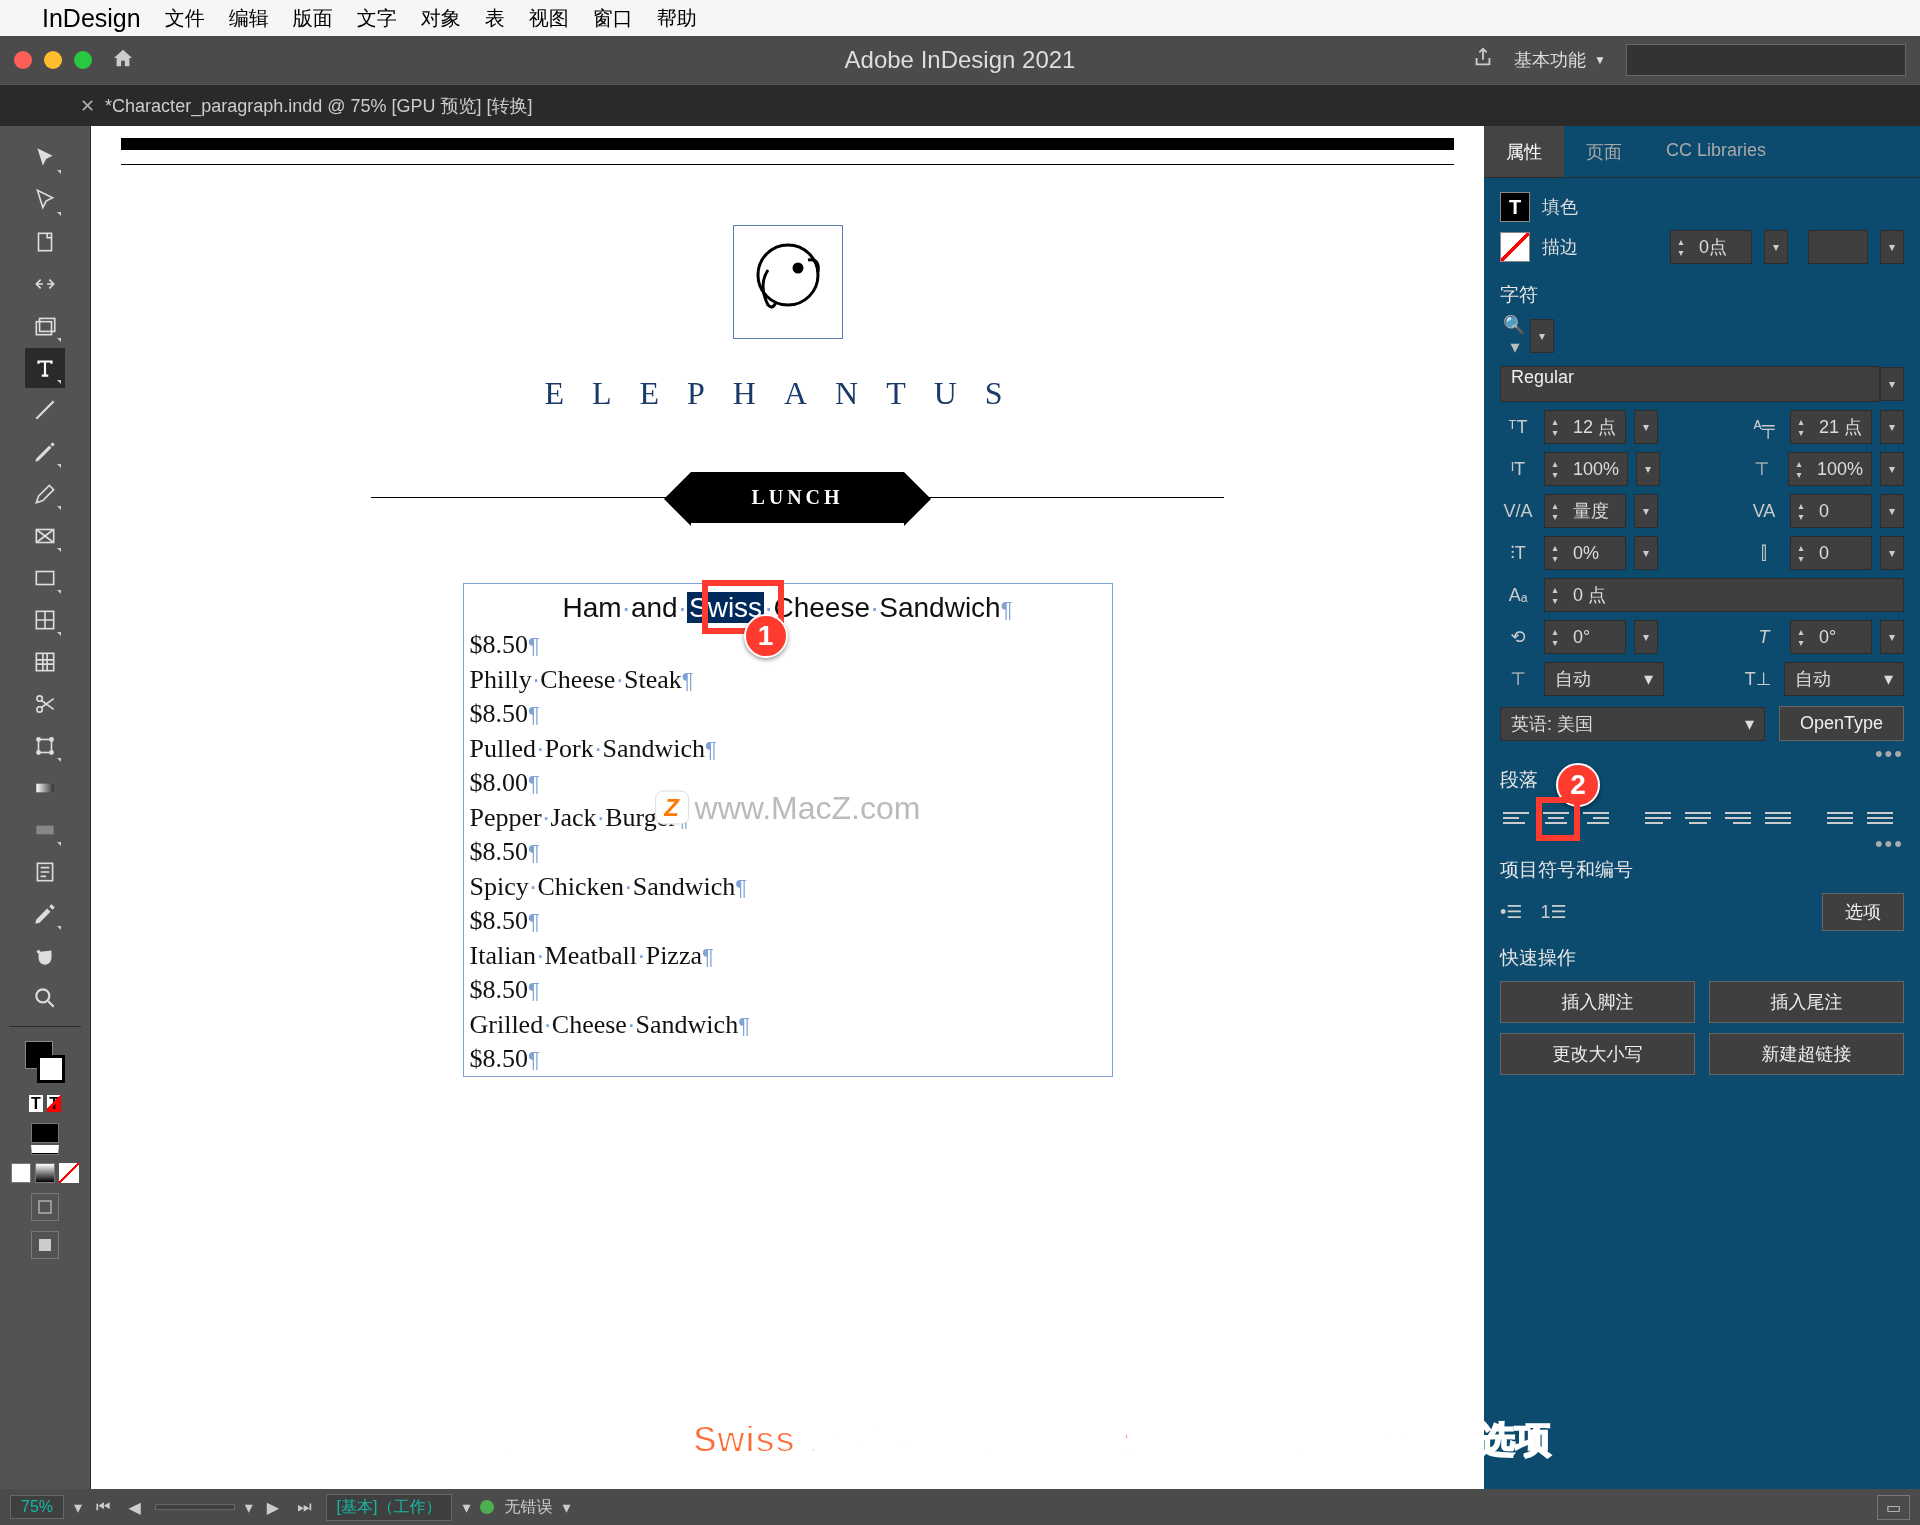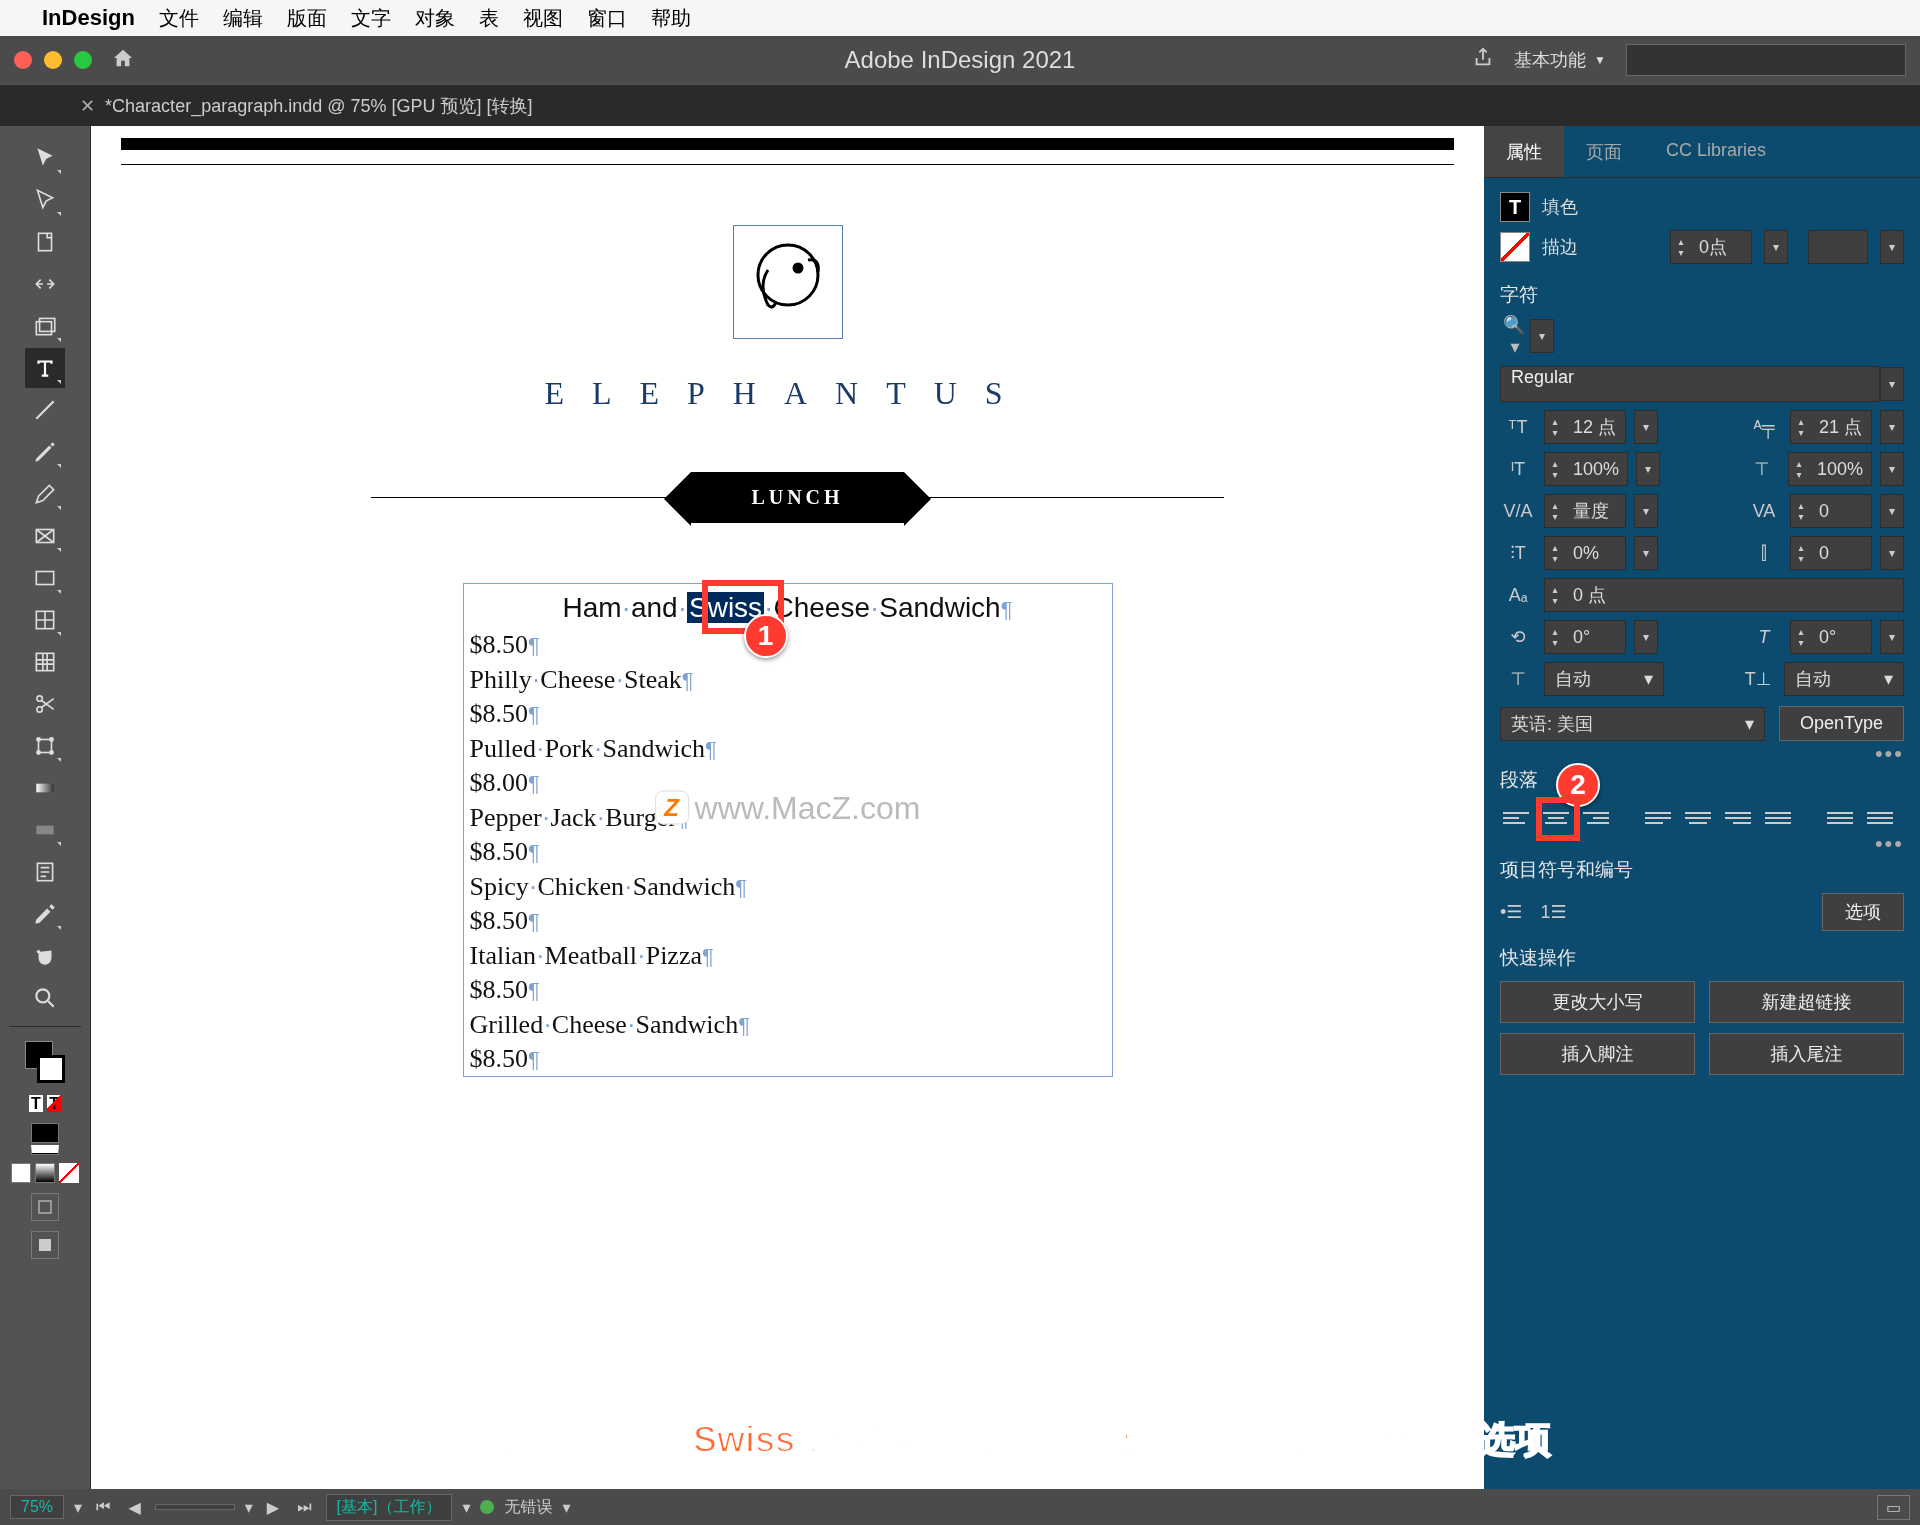--- a/index.html
+++ b/index.html
@@ -1,20 +1,20 @@
 <!DOCTYPE html>
 <html><head>
 <meta charset="utf-8">
 <style>
 * { margin: 0; padding: 0; box-sizing: border-box; font-family: -apple-system, sans-serif; }
 body { width: 1920px; height: 1525px; background: #333; transform-origin: top left; overflow: hidden; }
 
 
 .mac-menu { height: 36px; background: #f6f6f6; display: flex; align-items: center; padding: 0 18px; gap: 24px; font-size: 20px; color: #000; }
-.mac-menu .app { font-weight: bold; font-size: 22px; }
+.mac-menu .app { font-weight: normal; font-size: 25px; }
 .mac-menu .apple { font-size: 24px; }
 
 
 .title-bar { height: 48px; background: #4b4b4b; display: flex; align-items: center; padding: 0 14px; color: #eaeaea; position: relative; }
 .traffic { display: flex; gap: 12px; }
 .traffic span { width: 18px; height: 18px; border-radius: 50%; display: inline-block; }
 .red{background:#ff5f57}.yellow{background:#ffbd2e}.green{background:#28c940}
 .title-bar .home { margin-left: 20px; color: #ccc; font-size: 20px; }
 .title-bar .title { position: absolute; left: 50%; transform: translateX(-50%); font-size: 24px; color: #ddd; }
 .title-bar .right { position: absolute; right: 14px; display: flex; align-items: center; gap: 20px; }
@@ -574,26 +574,26 @@
 
       <div class="psec-title" style="clear:both;">项目符号和编号</div>
       <div class="list-btns">
         <span style="color:#ccc;">•☰</span>
         <span style="color:#ccc;">1☰</span>
         <div class="opt">选项</div>
       </div>
 
       <div class="psec-title">快速操作</div>
       <div class="quick-row">
+        <div class="quick-btn">插入脚注</div>
+        <div class="quick-btn">插入尾注</div>
+      </div>
+      <div class="quick-row">
         <div class="quick-btn">更改大小写</div>
         <div class="quick-btn">新建超链接</div>
-      </div>
-      <div class="quick-row">
-        <div class="quick-btn">插入脚注</div>
-        <div class="quick-btn">插入尾注</div>
       </div>
     </div>
   </div>
 </div>
 
 <div class="status">
   <span class="sel">75%</span>
     <span style="color:#ccc">▾</span>
   <span class="vcbtn">⏮</span>
   <span class="vcbtn">◀</span>

